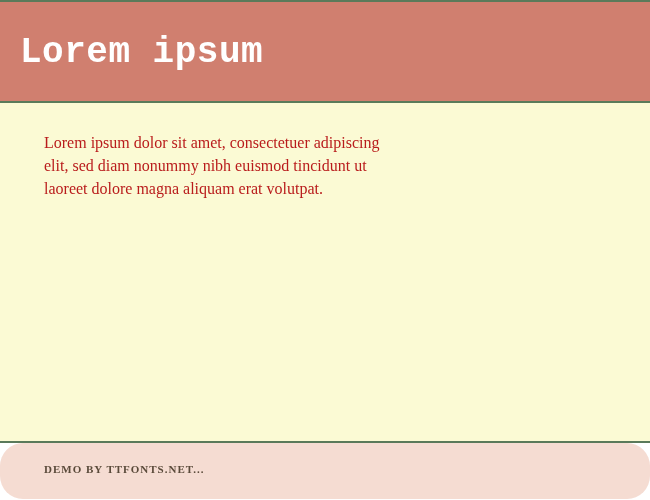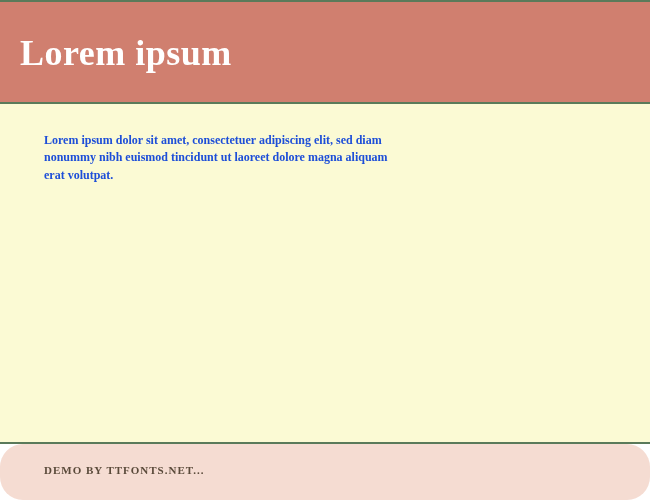--- a/index.html
+++ b/index.html
@@ -16,32 +16,33 @@
     .header {
       background-color: #d07f6f;
       padding: 30px 20px 28px 20px;
       border-top: 2px solid #5a7a5a;
     }
     .header-title {
       color: #ffffff;
       font-size: 36px;
       font-weight: bold;
       letter-spacing: 0.5px;
+      font-family: Liberation Mono, monospace;
     }
     .content {
       background-color: #fbfad4;
       border-top: 2px solid #5a7a5a;
       border-bottom: 2px solid #5a7a5a;
       padding: 28px 44px;
       height: 342px;
     }
     .body-text {
-      color: #1d4ed8;
-      font-size: 12px;
-      font-weight: bold;
+      color: #b91c1c;
+      font-size: 16px;
+      font-weight: normal;
       line-height: 1.45;
       max-width: 360px;
     }
     .footer {
       background-color: #f5dcd2;
       padding: 20px 44px;
       height: 56px;
       border-radius: 23px;
     }
     .footer-text {

